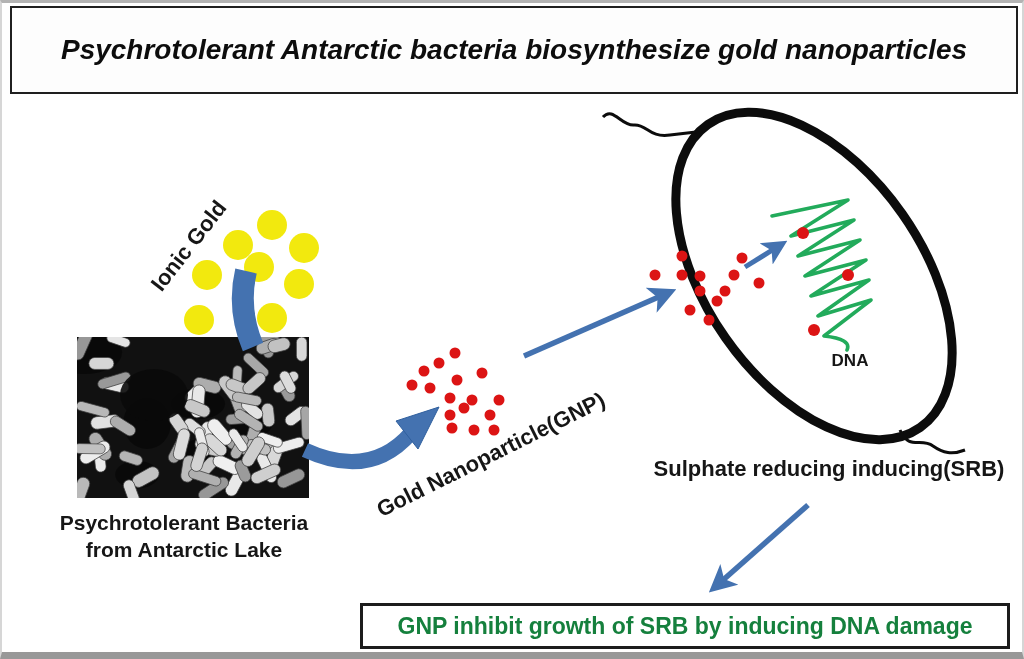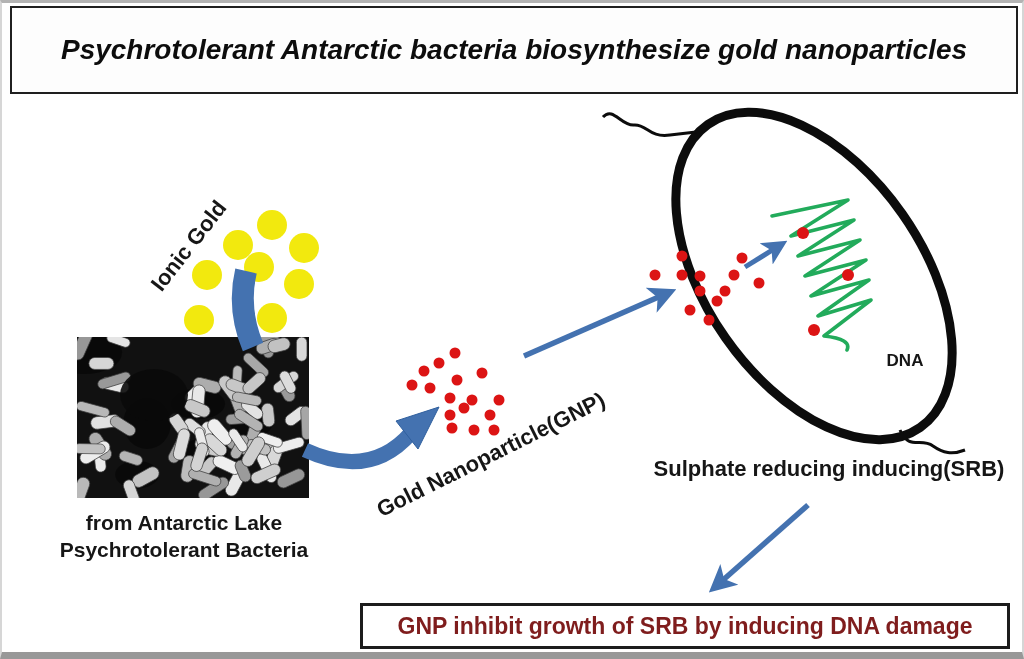--- a/index.html
+++ b/index.html
@@ -43,28 +43,28 @@
   }
   .gnp-label{
     left:489px;top:452px;font-weight:bold;font-size:22px;
     transform:translate(-50%,-50%) rotate(-26.5deg);
   }
   .srb-label{
     left:827px;top:466px;font-weight:bold;font-size:22px;
     transform:translate(-50%,-50%);
   }
   .dna-label{
-    left:903px;top:358px;font-weight:bold;font-size:17px;
+    left:848px;top:358px;font-weight:bold;font-size:17px;
     transform:translate(-50%,-50%);
   }
   .conclusion-box{
     position:absolute;left:358px;top:600px;width:650px;height:46px;
     border:3px solid #1c1c1c;background:#ffffff;box-sizing:border-box;
     display:flex;align-items:center;justify-content:center;
-    font-weight:bold;font-size:23px;color:#7f1d1d;white-space:nowrap;
+    font-weight:bold;font-size:23px;color:#15803d;white-space:nowrap;
   }
 
   
   .gold-dot{fill:var(--gold);}
   .red-dot{fill:var(--gnp-red);}
   .blue-arrow{stroke:var(--arrow-blue);fill:none;}
   .blue-fill{fill:var(--arrow-blue);}
   .membrane{stroke:#0c0c0c;fill:none;}
   .flagellum{stroke:#0c0c0c;fill:none;}
   .dna{stroke:var(--dna-green);fill:none;}
@@ -235,22 +235,22 @@
       </g>
     </svg>
 
   <div class="title-box">
     <div class="line">Psychrotolerant Antarctic bacteria biosynthesize gold nanoparticles</div>
   </div>
 
   <div class="txt ionic-gold">Ionic Gold</div>
 
   <div class="txt bacteria-caption">
+    <div>Psychrotolerant Bacteria</div>
     <div>from Antarctic Lake</div>
-    <div>Psychrotolerant Bacteria</div>
   </div>
 
   <div class="txt gnp-label">Gold Nanoparticle(GNP)</div>
 
   <div class="txt srb-label">Sulphate reducing inducing(SRB)</div>
 
   <div class="txt dna-label">DNA</div>
 
   <div class="conclusion-box">
     <span>GNP inhibit growth of SRB by inducing DNA damage</span>

